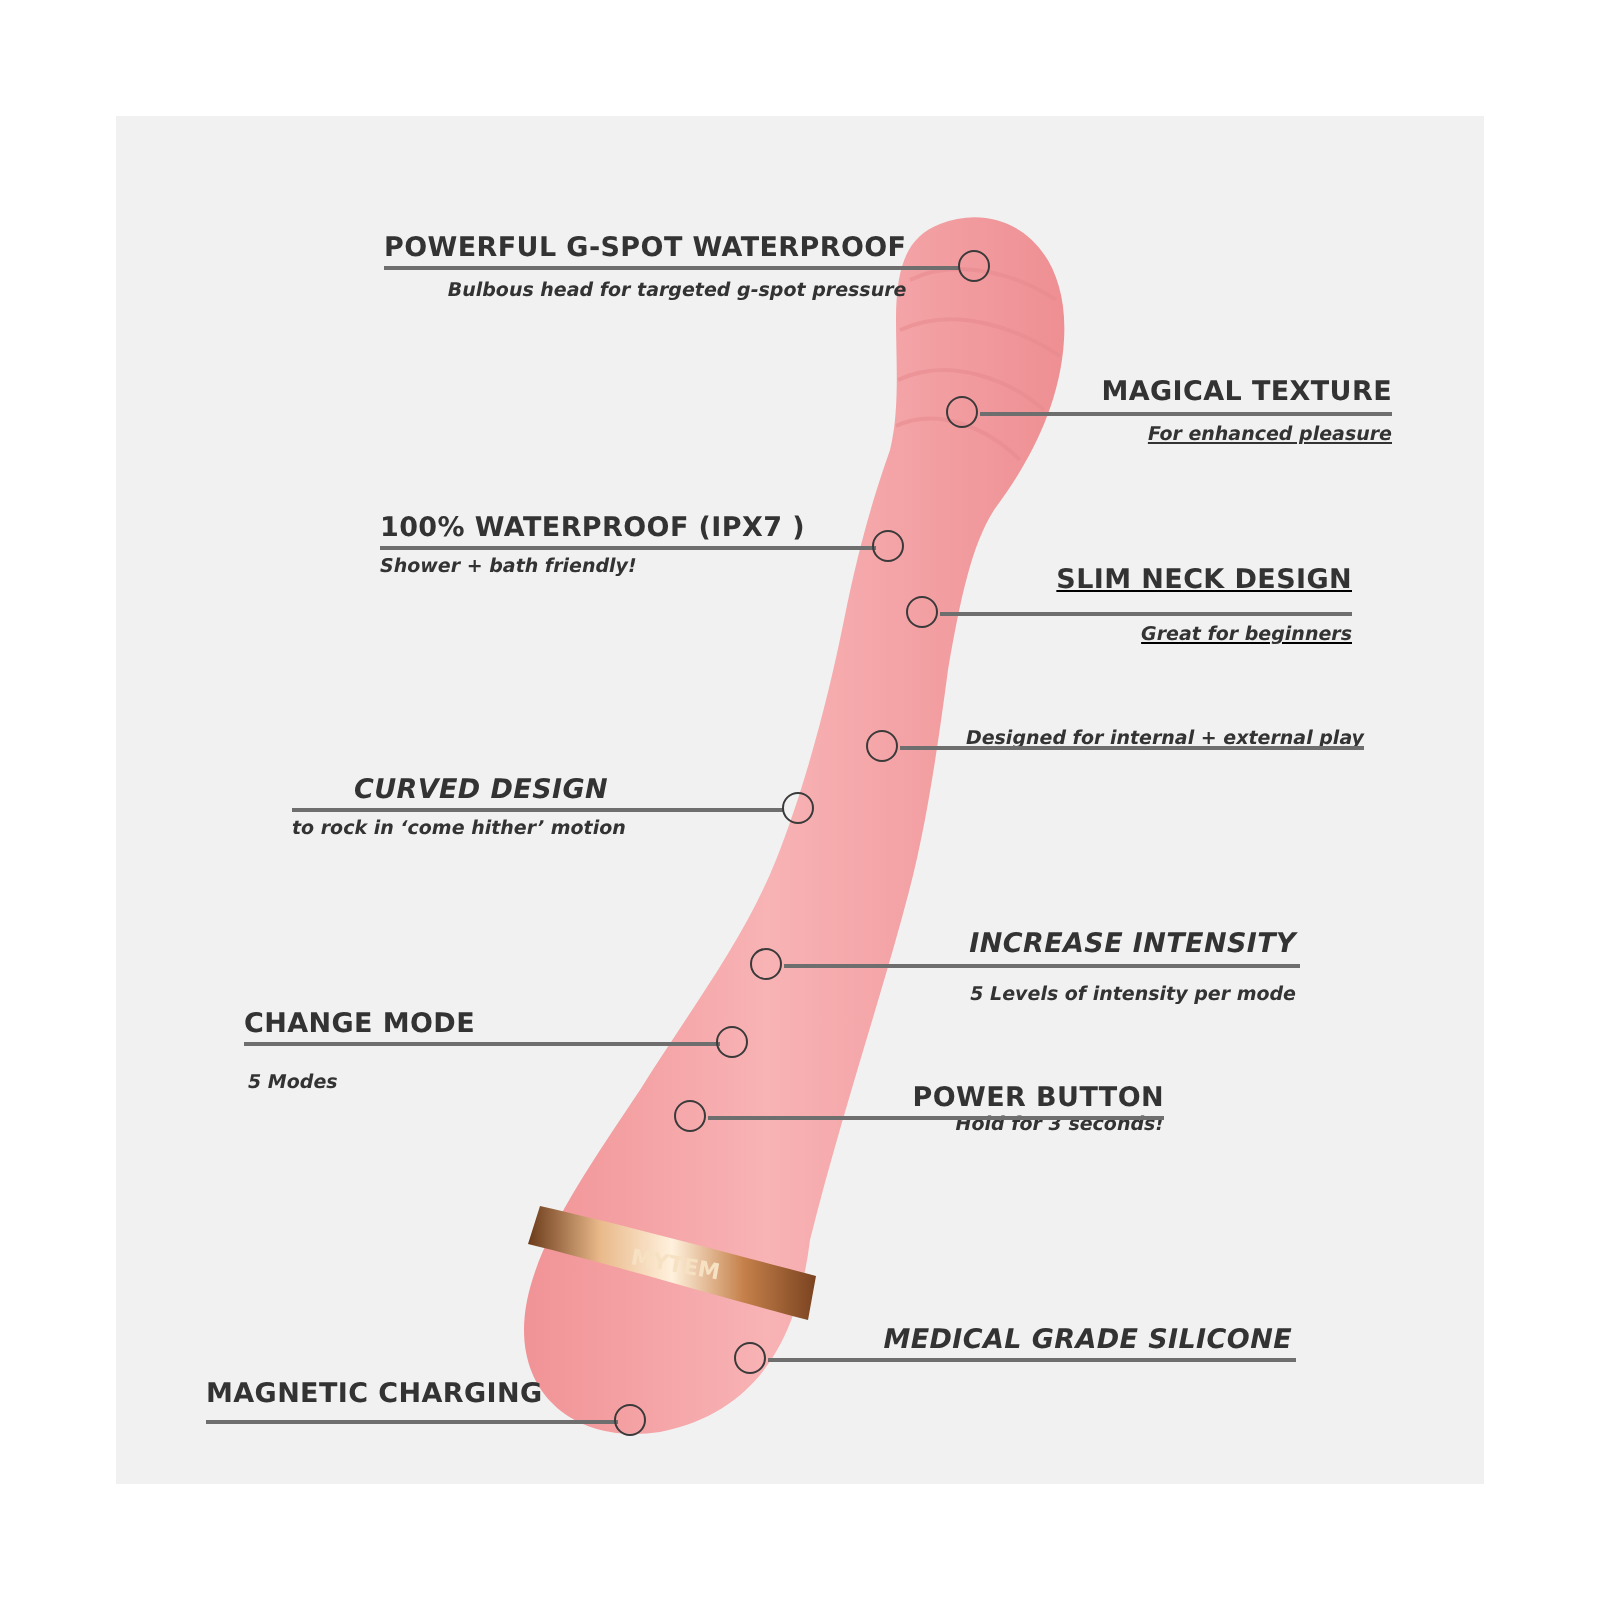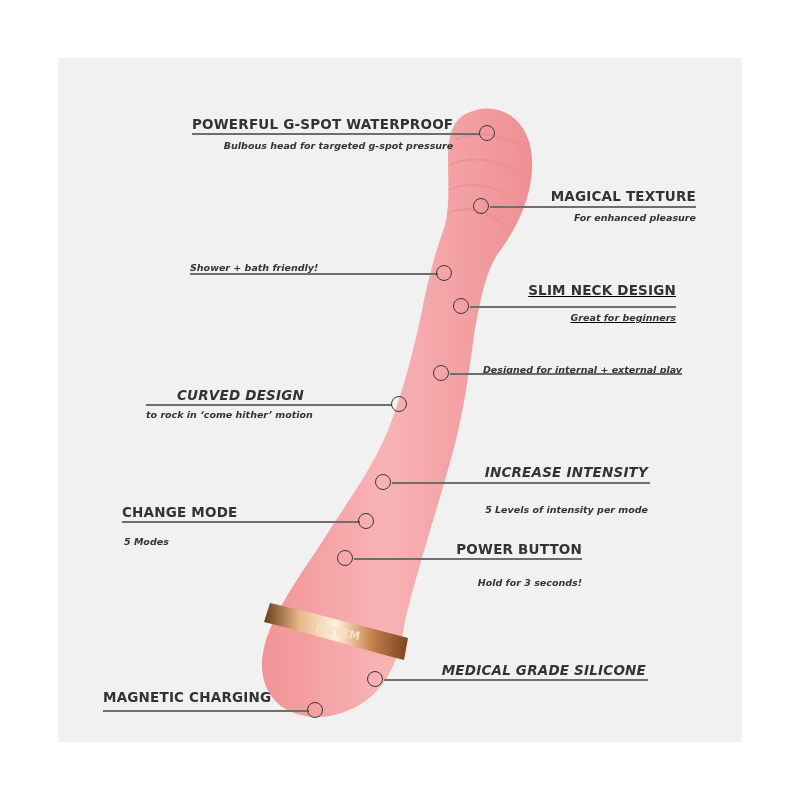--- a/index.html
+++ b/index.html
@@ -65,26 +65,27 @@
 
 <div class="callout left" style="left:192px; top:116px;">
   <div class="title">POWERFUL G-SPOT WATERPROOF</div>
   <div class="sub" style="margin-top:8px;text-align:right;">Bulbous head for targeted g-spot pressure</div>
 </div>
 <div class="line" style="left:192px; top:133px; width:288px;"></div>
 <div class="dot" style="left:479px; top:125px;"></div>
 
 <div class="callout right" style="right:104px; top:188px;">
   <div class="title">MAGICAL TEXTURE</div>
-  <div class="sub" style="margin-top:8px;">For enhanced pleasure</div>
+  <div class="sub" style="margin-top:8px;text-decoration:underline;">For enhanced pleasure</div>
 </div>
 <div class="line" style="left:490px; top:206px; width:206px;"></div>
 <div class="dot" style="left:473px; top:198px;"></div>
 
 <div class="callout left" style="left:190px; top:256px;">
+  <div class="title">100% WATERPROOF (IPX7 )</div>
   <div class="sub" style="margin-top:6px;">Shower + bath friendly!</div>
 </div>
 <div class="line" style="left:190px; top:273px; width:248px;"></div>
 <div class="dot" style="left:436px; top:265px;"></div>
 
 <div class="callout right" style="right:124px; top:282px;text-decoration:underline;">
   <div class="title">SLIM NECK DESIGN</div>
   <div class="sub" style="margin-top:14px;">Great for beginners</div>
 </div>
 <div class="line" style="left:470px; top:306px; width:206px;"></div>
@@ -98,35 +99,35 @@
 
 <div class="callout left" style="left:146px; top:387px;">
   <div class="title it">CURVED DESIGN</div>
   <div class="sub" style="margin-top:6px;">to rock in ‘come hither’ motion</div>
 </div>
 <div class="line" style="left:146px; top:404px; width:246px;"></div>
 <div class="dot" style="left:391px; top:396px;"></div>
 
 <div class="callout right" style="right:152px; top:464px;">
   <div class="title it">INCREASE INTENSITY</div>
-  <div class="sub" style="margin-top:24px;">5 Levels of intensity per mode</div>
+  <div class="sub" style="margin-top:12px;">5 Levels of intensity per mode</div>
 </div>
 <div class="line" style="left:392px; top:482px; width:258px;"></div>
 <div class="dot" style="left:375px; top:474px;"></div>
 
 <div class="callout left" style="left:122px; top:504px;">
   <div class="title">CHANGE MODE</div>
   <div class="sub" style="margin-top:16px; padding-left:2px;">5 Modes</div>
 </div>
 <div class="line" style="left:122px; top:521px; width:238px;"></div>
 <div class="dot" style="left:358px; top:513px;"></div>
 
 <div class="callout right" style="right:218px; top:541px;">
   <div class="title">POWER BUTTON</div>
-  <div class="sub" style="margin-top:20px;">Hold for 3 seconds!</div>
+  <div class="sub" style="margin-top:0;">Hold for 3 seconds!</div>
 </div>
 <div class="line" style="left:354px; top:558px; width:228px;"></div>
 <div class="dot" style="left:337px; top:550px;"></div>
 
 <div class="callout right" style="right:154px; top:662px;">
   <div class="title it">MEDICAL GRADE SILICONE</div>
 </div>
 <div class="line" style="left:384px; top:679px; width:264px;"></div>
 <div class="dot" style="left:367px; top:671px;"></div>
 

